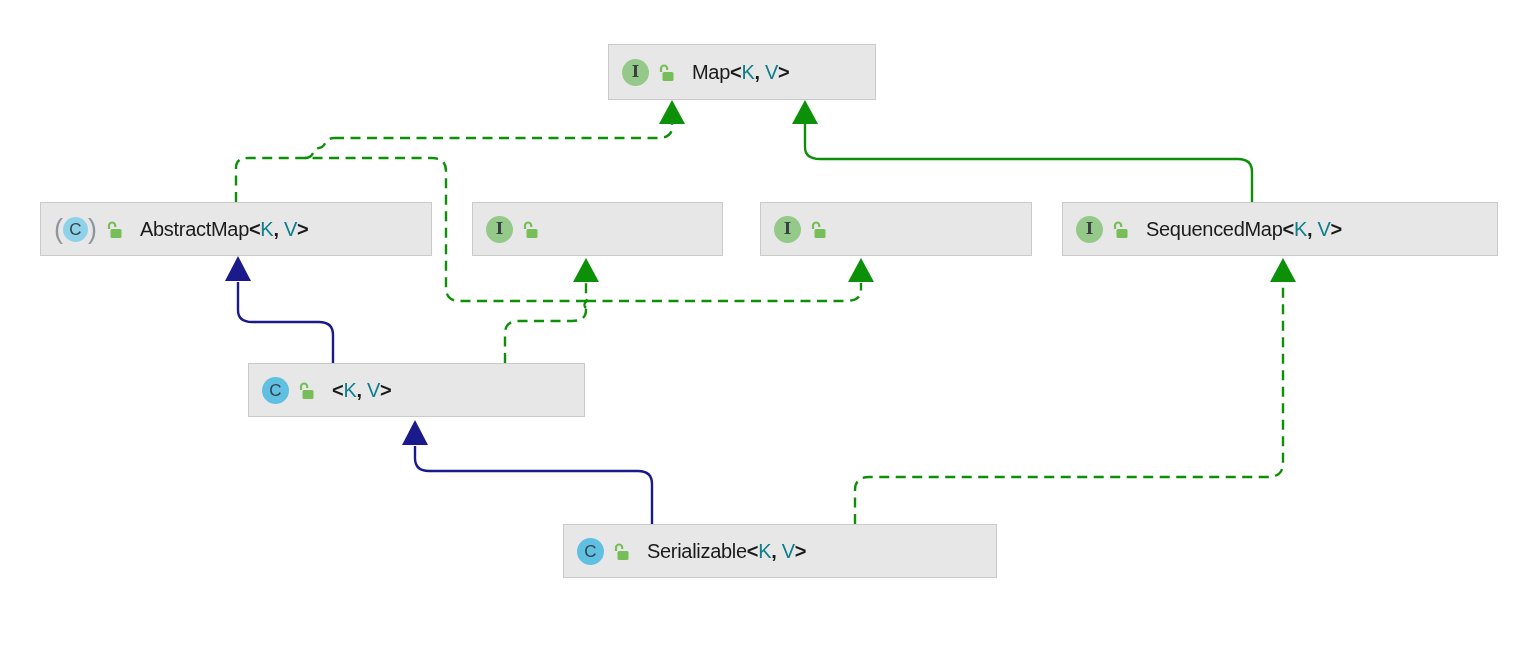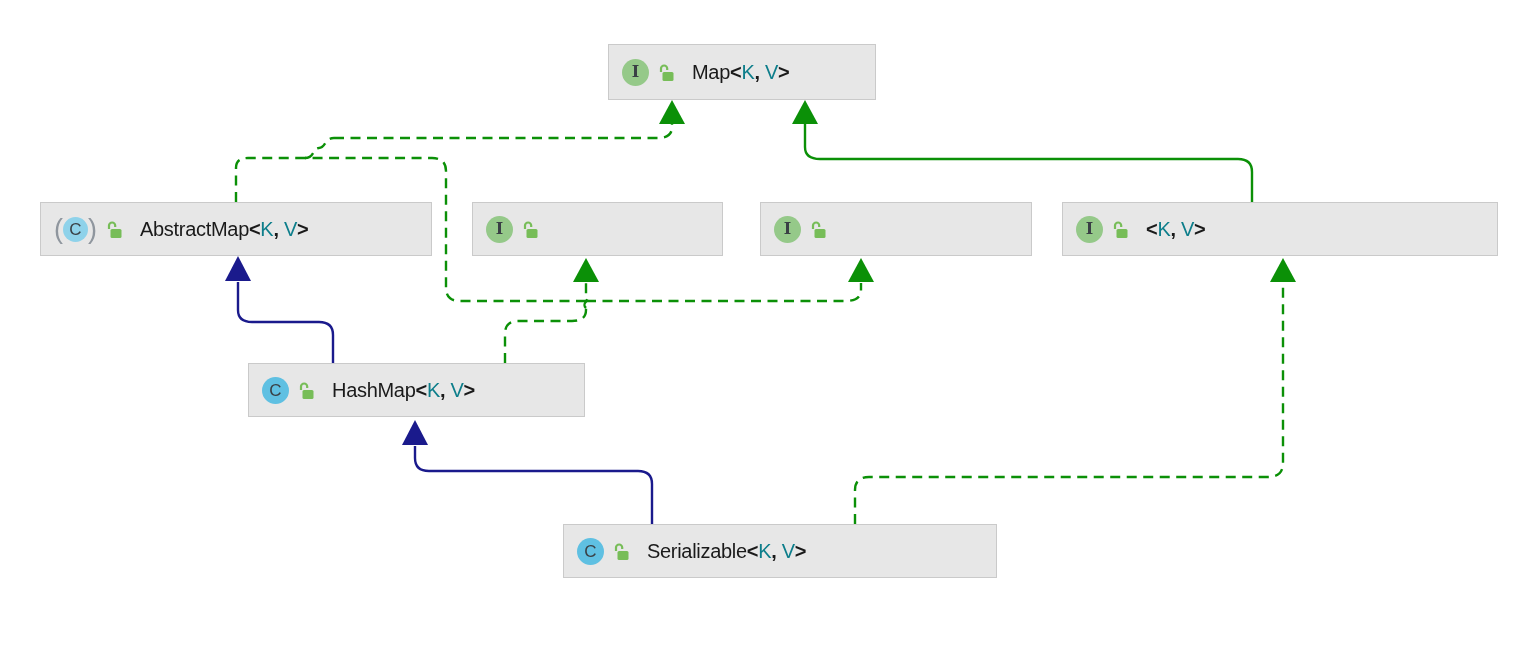--- a/index.html
+++ b/index.html
@@ -212,20 +212,21 @@
           <i class="glyph-i">I</i>
         </span>
     </span>
     <span class="lock">
       <svg width="17" height="19" viewBox="0 0 17 19">
           <path d="M3 9 V5.6 a3.1 3.1 0 0 1 6.2 0 V7" fill="none" stroke="var(--lock-green)" stroke-width="2.2"></path>
           <rect x="4.5" y="9" width="11" height="9" rx="1.5" fill="var(--lock-green)"></rect>
         </svg>
     </span>
     <span class="label">
+        <span class="nm">SequencedMap</span>
         <span class="br">&lt;</span>
         <span class="tp">K</span>
         <span class="br">, </span>
         <span class="tp">V</span>
         <span class="br">&gt;</span>
       </span>
   </div>
 
   <div class="node" style="left:248px;top:363px;width:337px;">
     <span class="icon-group">
@@ -233,21 +234,20 @@
           <i class="glyph-c">C</i>
         </span>
     </span>
     <span class="lock">
       <svg width="17" height="19" viewBox="0 0 17 19">
           <path d="M3 9 V5.6 a3.1 3.1 0 0 1 6.2 0 V7" fill="none" stroke="var(--lock-green)" stroke-width="2.2"></path>
           <rect x="4.5" y="9" width="11" height="9" rx="1.5" fill="var(--lock-green)"></rect>
         </svg>
     </span>
     <span class="label">
-        <span class="nm">HashMap</span>
         <span class="br">&lt;</span>
         <span class="tp">K</span>
         <span class="br">, </span>
         <span class="tp">V</span>
         <span class="br">&gt;</span>
       </span>
   </div>
 
   <div class="node" style="left:563px;top:524px;width:434px;">
     <span class="icon-group">

